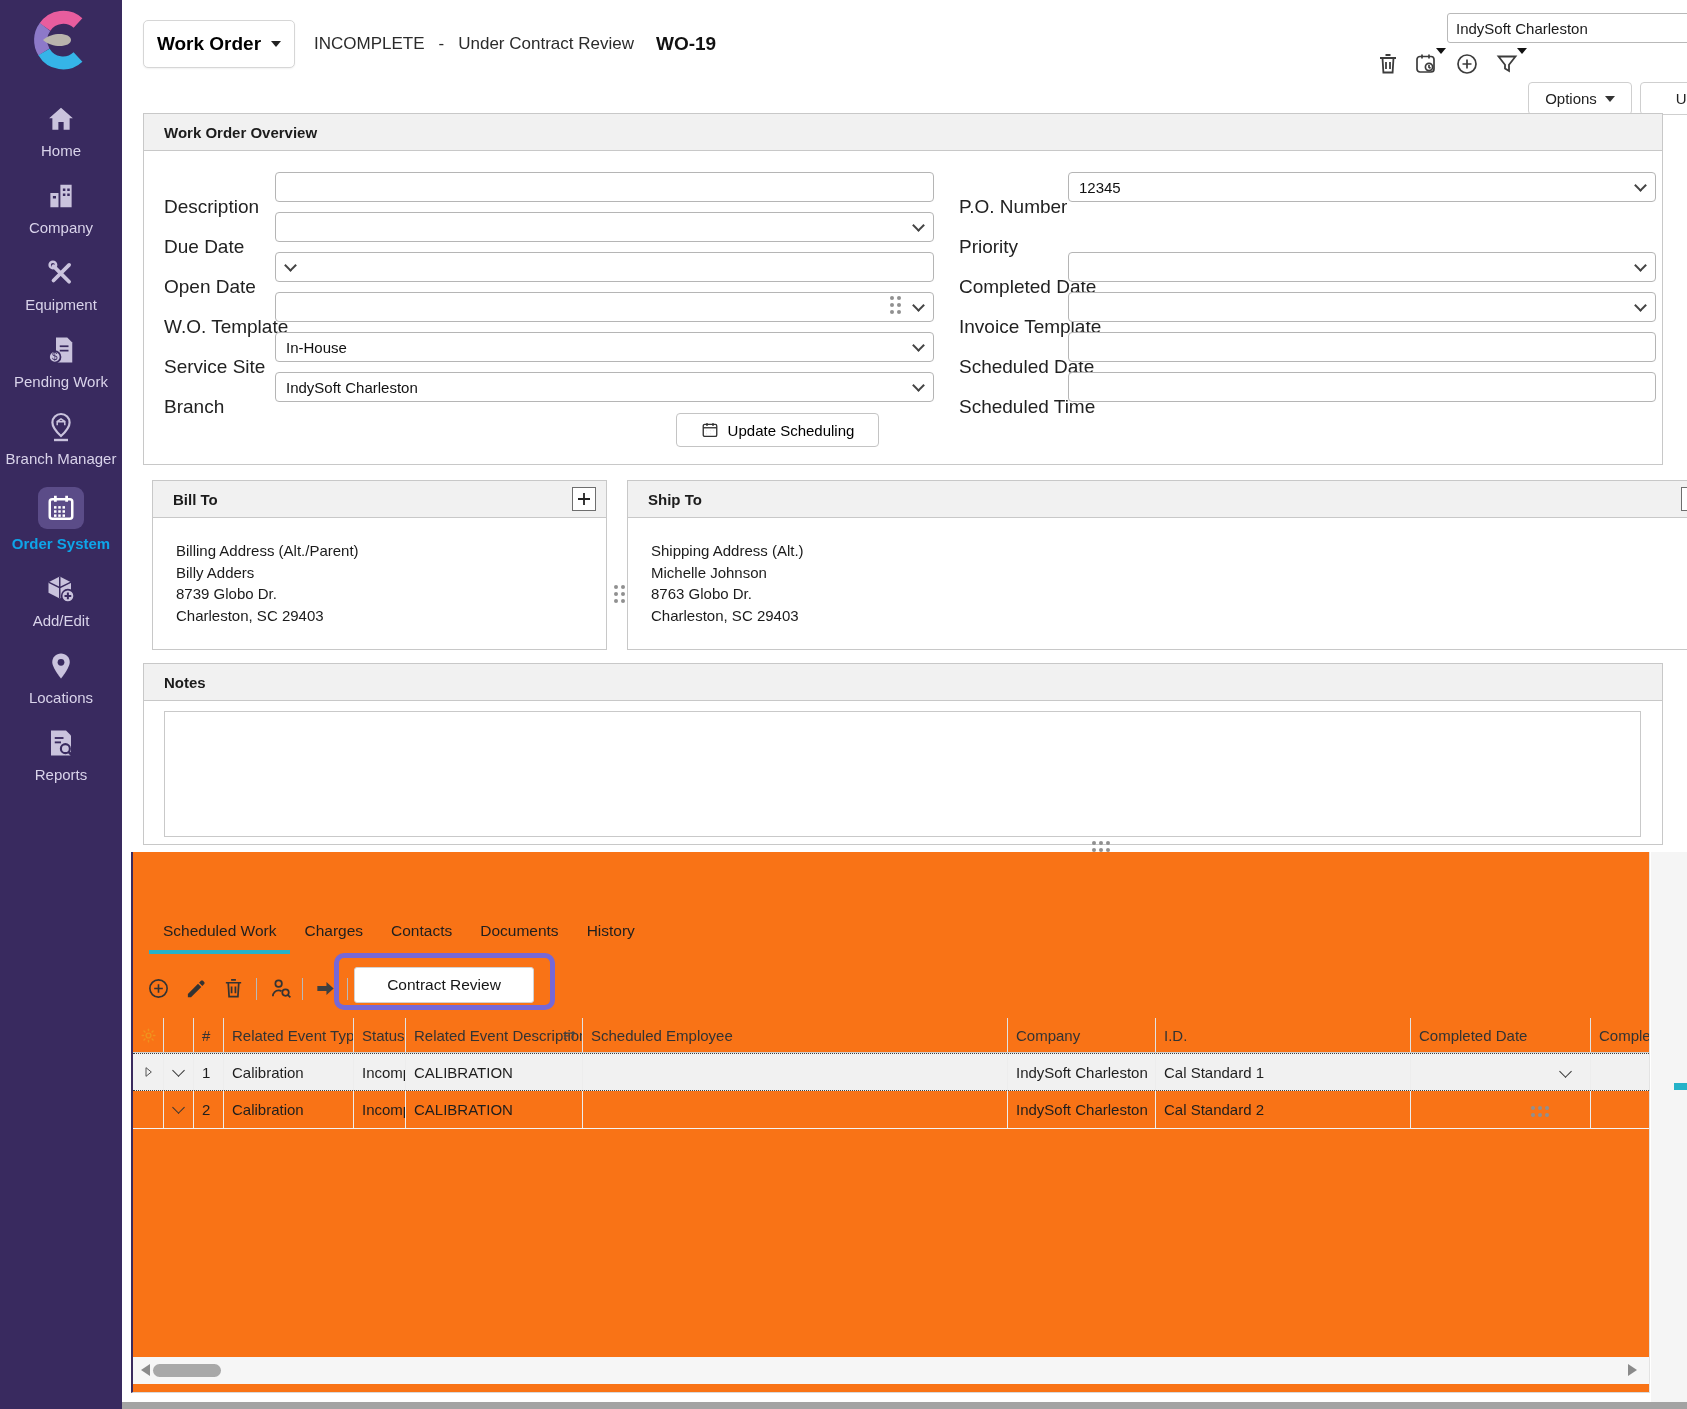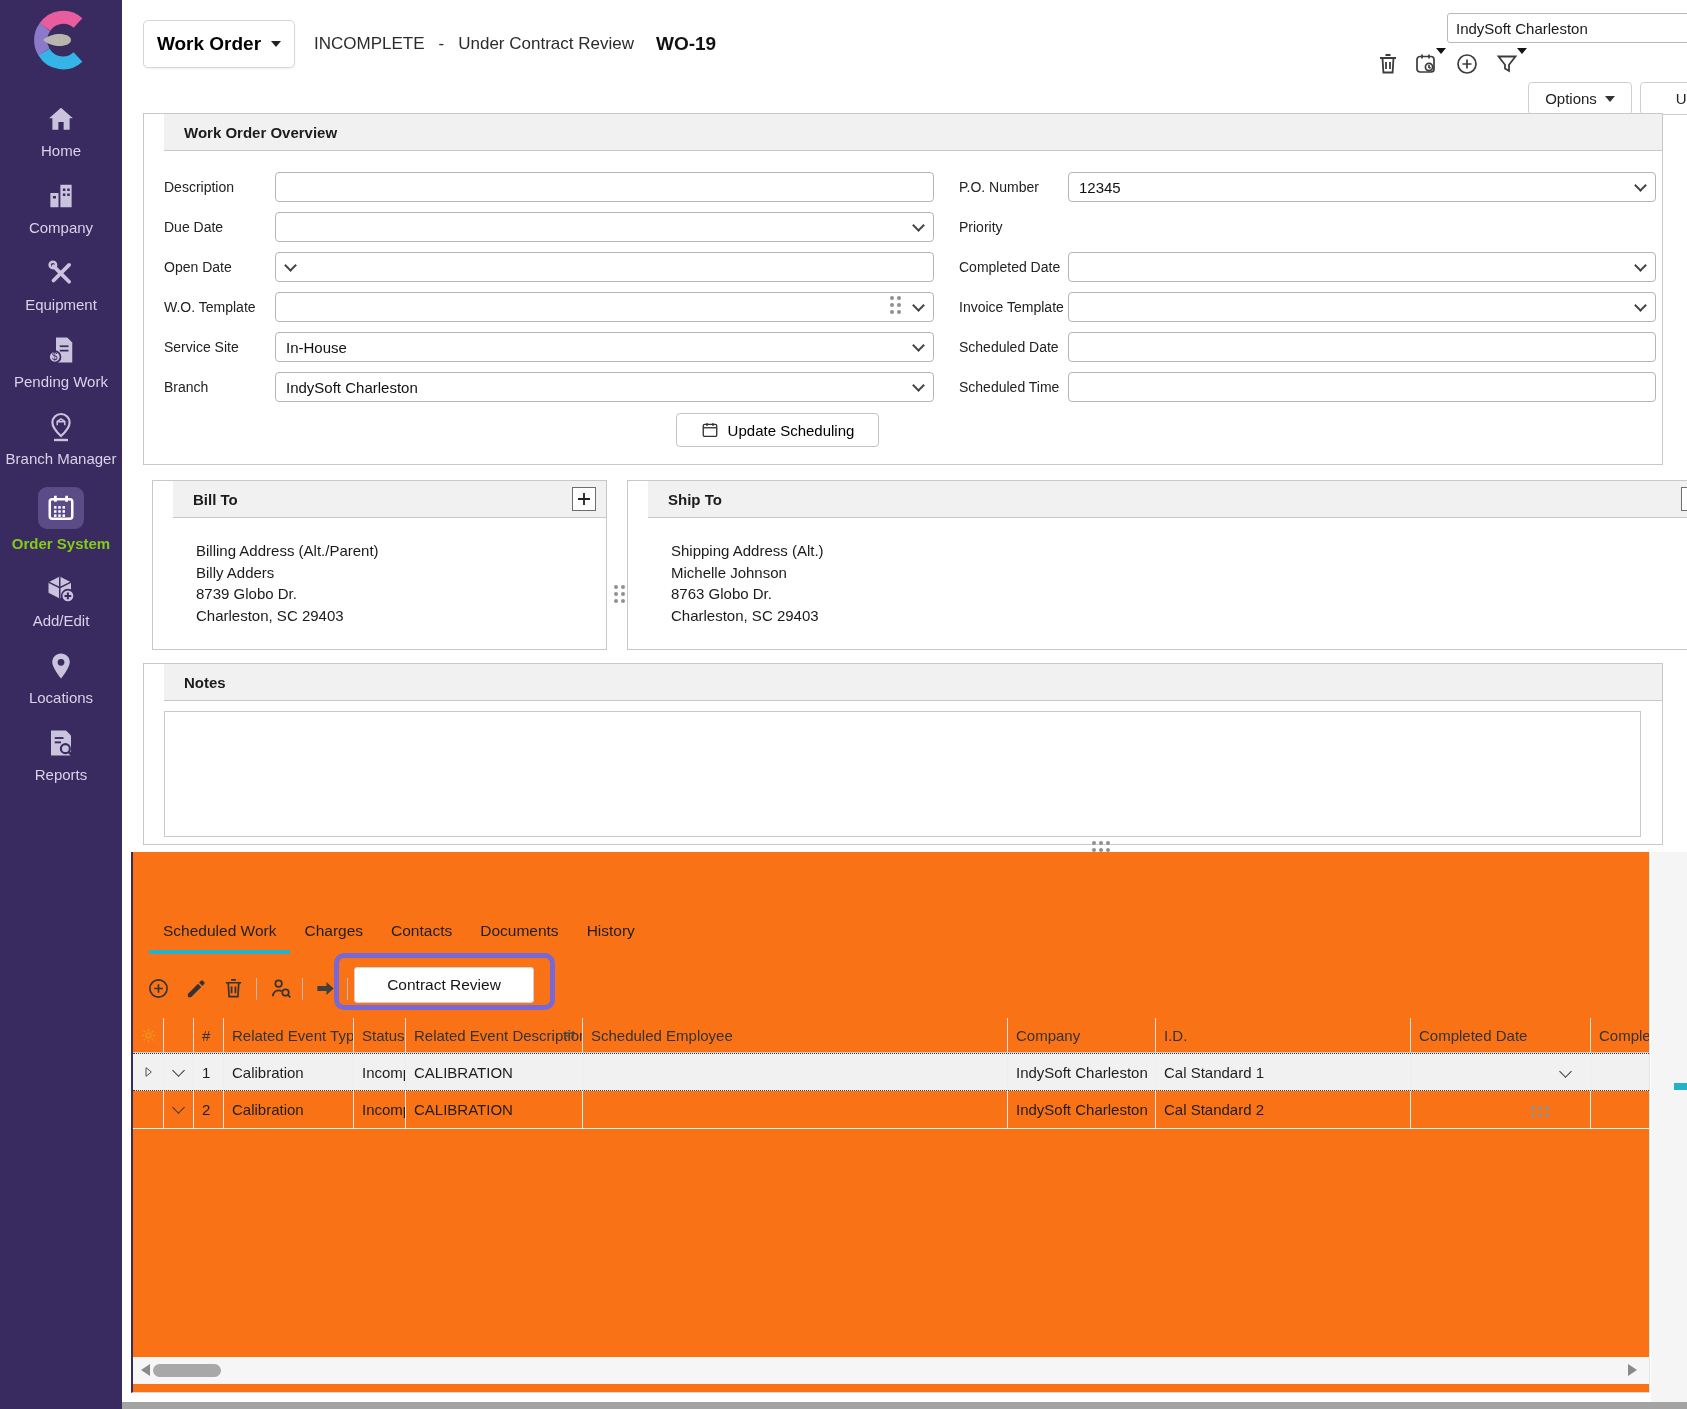--- a/index.html
+++ b/index.html
@@ -8,44 +8,44 @@
   .app { position:relative; width:1687px; height:1409px; overflow:hidden; background:#fff; }
 
   
   .sidebar { position:absolute; left:0; top:0; width:122px; height:1409px; background:#392a5f; display:flex; flex-direction:column; align-items:center; }
   .logo { width:64px; height:64px; margin-top:8px; margin-bottom:30px; }
   .nav-item { display:flex; flex-direction:column; align-items:center; margin-bottom:19px; cursor:pointer; width:118px; }
   .nav-item .ic { width:34px; height:34px; display:flex; align-items:center; justify-content:center; margin-bottom:5px; }
   .nav-item .ic svg { width:30px; height:30px; }
   .nav-item .lbl { font-size:15px; color:#d9d3ea; text-align:center; line-height:19px; }
   .nav-item.active .ic { background:#5b4c88; border-radius:9px; width:46px; height:42px; }
-  .nav-item.active .lbl { color:#84cc16; font-weight:bold; }
+  .nav-item.active .lbl { color:#0ea5e9; font-weight:bold; }
 
   
   .main { position:absolute; left:122px; top:0; width:1565px; height:1409px; background:#fff; }
 
   
   .wo-btn { position:absolute; left:21px; top:20px; width:152px; height:48px; background:#fff; border:1px solid #d6d6d6; border-radius:5px; display:flex; align-items:center; justify-content:center; gap:10px; font-size:19px; font-weight:bold; cursor:pointer; box-shadow:0 1px 2px rgba(0,0,0,.06); }
   .caret-dn { width:0; height:0; border-left:5px solid transparent; border-right:5px solid transparent; border-top:6px solid #222; }
   .status-line { position:absolute; left:190px; top:20px; height:48px; display:flex; align-items:center; gap:14px; font-size:17px; color:#2b2b2b; }
   .status-line .wo-num { font-size:19px; font-weight:bold; margin-left:8px; color:#111; }
   .branch-input { position:absolute; left:1325px; top:13px; width:255px; height:30px; border:1px solid #b9b9b9; border-radius:3px; font-size:15px; padding:0 8px; font-family:"Liberation Sans",sans-serif; color:#1a1a1a; }
   .tool-ic { position:absolute; top:52px; width:26px; height:26px; cursor:pointer; }
   .tool-ic svg { width:24px; height:24px; }
   .mini-caret { position:absolute; top:-4px; right:-6px; width:0; height:0; border-left:5px solid transparent; border-right:5px solid transparent; border-top:6px solid #111; }
   .opt-btn { position:absolute; top:50px; height:33px; background:#fff; border:1px solid #cfcfcf; border-radius:4px; display:flex; align-items:center; justify-content:center; gap:8px; font-size:15px; color:#222; cursor:pointer;margin-top:32px; }
 
   
-  .panel { position:absolute; border:1px solid #c8c8c8; background:#fff;padding-left:20px; }
+  .panel { position:absolute; border:1px solid #c8c8c8; background:#fff; }
   .panel-hd { height:37px; background:#f1f1f1; border-bottom:1px solid #c8c8c8; display:flex; align-items:center; font-weight:bold; font-size:15px; color:#1c1c1c; padding-left:20px; position:relative; }
   .plus-sq { position:absolute; width:24px; height:24px; border:1px solid #6e6e6e; background:#fff; top:6px; display:flex; align-items:center; justify-content:center; cursor:pointer; }
   .plus-sq svg { width:16px; height:16px; }
 
   
-  .flabel { position:absolute; font-size:14px; color:#222; line-height:30px; white-space:nowrap; }
+  .flabel { position:absolute; font-size:19px; color:#222; line-height:30px; white-space:nowrap;margin-top:20px; }
   .ffield { position:absolute; height:30px; border:1px solid #b5b5b5; border-radius:4px; background:#fff; display:flex; align-items:center; padding:0 10px; font-size:15px; color:#111; cursor:pointer; }
   .ffield .fval { flex:1; overflow:hidden; white-space:nowrap; }
   .chev { width:9px; height:9px; border-right:2px solid #444; border-bottom:2px solid #444; transform:rotate(45deg); margin-top:-4px; flex:none; }
   .upd-btn { position:absolute; left:532px; top:299px; width:203px; height:34px; border:1px solid #c4c4c4; border-radius:4px; background:#fff; display:flex; align-items:center; justify-content:center; gap:9px; font-size:15px; cursor:pointer; }
   .upd-btn svg { width:18px; height:18px; }
 
   .addr { padding:22px 0 0 23px; font-size:15px; line-height:21.5px; color:#1b1b1b; }
 
   .dots { position:absolute; width:4px; height:4px; background:#909090; border-radius:50%; }
   .dots.v23 { box-shadow:7px 0 0 #909090, 0 7px 0 #909090, 7px 7px 0 #909090, 0 14px 0 #909090, 7px 14px 0 #909090; }

